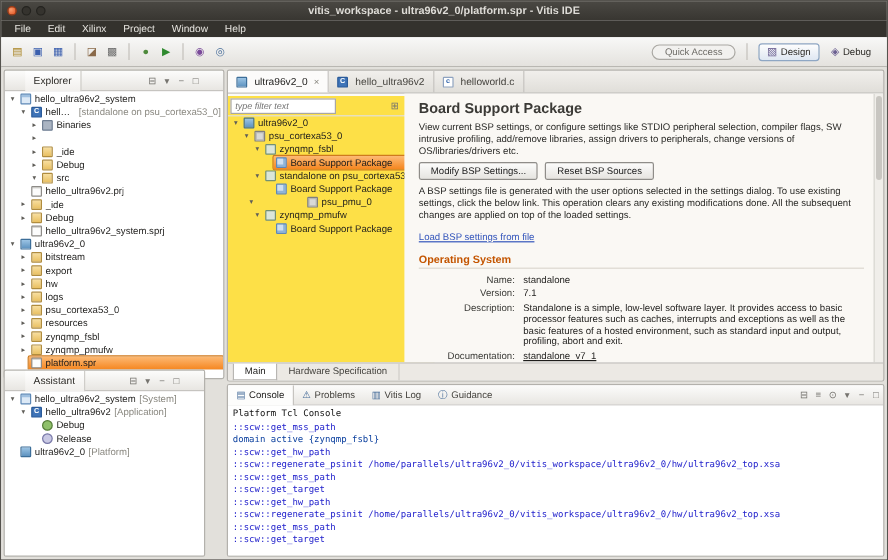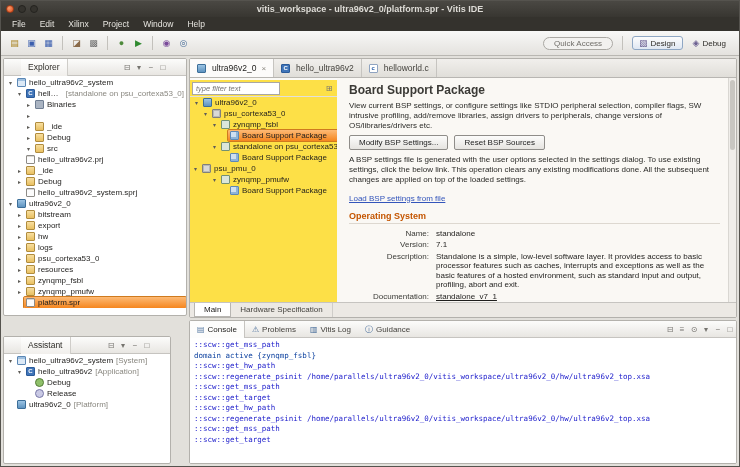--- a/index.html
+++ b/index.html
@@ -40,21 +40,21 @@
   .main{position:absolute;top:55px;left:0;right:0;bottom:0;background:#e2e0db}
   .panel{position:absolute;border:1px solid #b3b1ac;border-radius:2px;background:#fff;overflow:hidden}
   .phead{height:17px;background:linear-gradient(#fcfcfb,#e8e6e2);border-bottom:1px solid #c6c4c0;
     display:flex;align-items:center;padding:0 17px}
   .ptab{font-size:8.5px;color:#2e2c28;padding:0 7px;height:17px;line-height:17px;
     background:linear-gradient(#ffffff,#f1efec);border-right:1px solid #cfcdc9}
   .hicons{margin-left:auto;display:flex;align-items:center}
   .hicon{width:12px;text-align:center;font-size:8px;color:#76746f}
 
   .explorer{left:2px;top:2px;width:184px;height:258px}
-  .assistant{left:2px;top:280px;width:168px;bottom:2px}
+  .assistant{left:2px;top:252px;width:168px;bottom:2px}
   .pbody{overflow:hidden;padding-top:1px}
 
   
   .trow{display:flex;align-items:center;height:11px;font-size:8px;color:#1f1e1c;white-space:nowrap}
   .tarrow{width:9px;flex:none;font-size:6px;color:#5f5d58;text-align:center}
   .tbody{display:flex;align-items:center;flex:1;min-width:0;height:11px;padding:0 2px;border-radius:1px}
   .selbg{background:linear-gradient(#fdba75,#f5861f);outline:1px solid #cf7a1e;color:#1c1c1c}
   .tlabel{overflow:hidden;text-overflow:ellipsis}
   .tnote{color:#8a8880;margin-left:3px}
   .ti{display:inline-block;width:9px;height:9px;margin-right:3px;flex:none;border-radius:1px;position:relative}
@@ -449,21 +449,21 @@
                   <span class="tlabel">standalone on psu_cortexa53_0</span>
                 </span>
               </div>
               <div class="trow" style="padding-left: 29px;">
                 <span class="tarrow"></span>
                 <span class="tbody">
                   <span class="ti ic-bsp"></span>
                   <span class="tlabel">Board Support Package</span>
                 </span>
               </div>
-              <div class="trow" style="padding-left: 1px;">
+              <div class="trow" style="padding-left: 15px; gap: 40px;">
                 <span class="tarrow">▾</span>
                 <span class="tbody">
                   <span class="ti ic-chip"></span>
                   <span class="tlabel">psu_pmu_0</span>
                 </span>
               </div>
               <div class="trow" style="padding-left: 20px;">
                 <span class="tarrow">▾</span>
                 <span class="tbody">
                   <span class="ti ic-dom"></span>
@@ -542,20 +542,21 @@
         <span class="hicons" id="console-icons">
             <span class="hicon">⊟</span>
             <span class="hicon">≡</span>
             <span class="hicon">⊙</span>
             <span class="hicon">▾</span>
             <span class="hicon">−</span>
             <span class="hicon">□</span>
           </span>
       </div>
       <div class="cbody" id="console-body">
+          <div class="cline c-k">Platform Tcl Console</div>
           <div class="cline c-b">::scw::get_mss_path</div>
           <div class="cline c-n">domain active {zynqmp_fsbl}</div>
           <div class="cline c-b">::scw::get_hw_path</div>
           <div class="cline c-b">::scw::regenerate_psinit /home/parallels/ultra96v2_0/vitis_workspace/ultra96v2_0/hw/ultra96v2_top.xsa</div>
           <div class="cline c-b">::scw::get_mss_path</div>
           <div class="cline c-b">::scw::get_target</div>
           <div class="cline c-b">::scw::get_hw_path</div>
           <div class="cline c-b">::scw::regenerate_psinit /home/parallels/ultra96v2_0/vitis_workspace/ultra96v2_0/hw/ultra96v2_top.xsa</div>
           <div class="cline c-b">::scw::get_mss_path</div>
           <div class="cline c-b">::scw::get_target</div>

